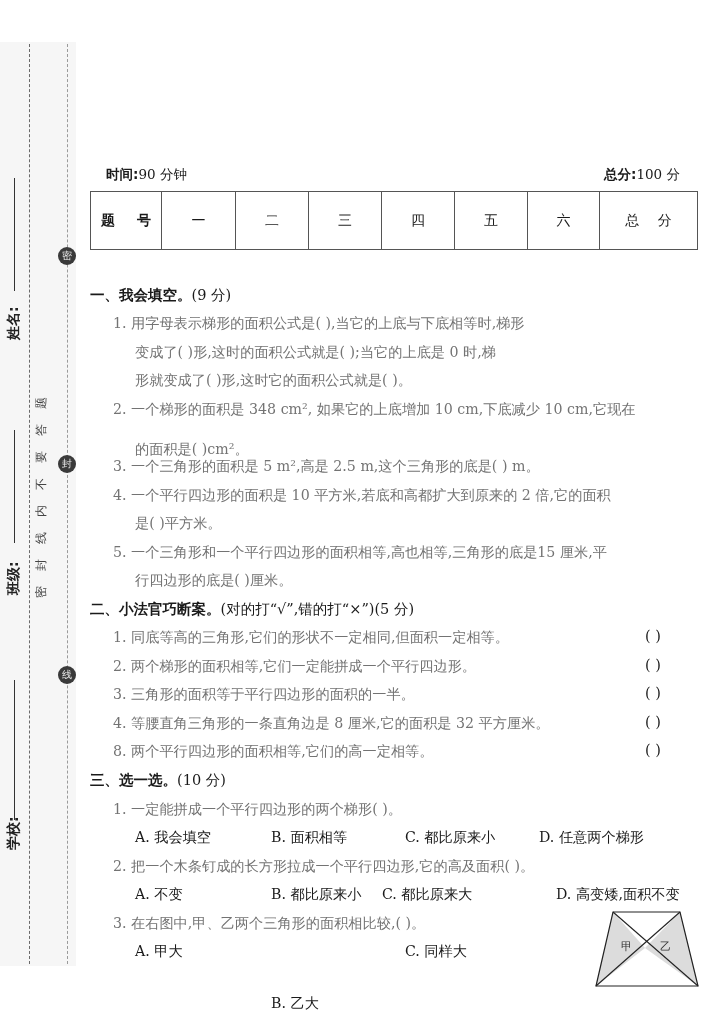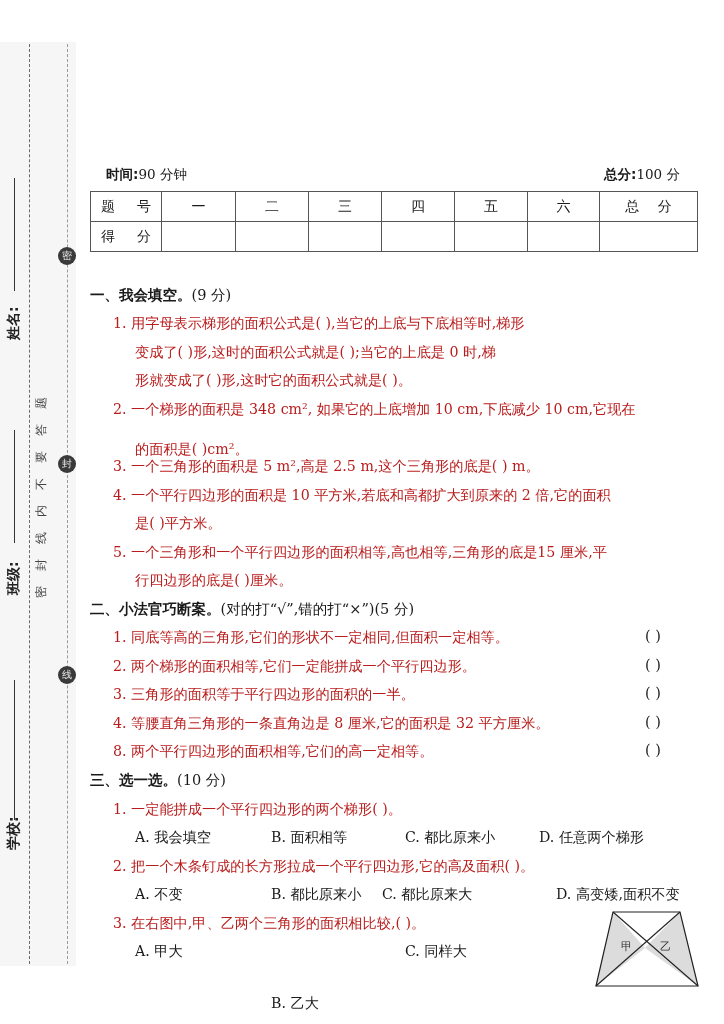--- a/index.html
+++ b/index.html
@@ -40,28 +40,28 @@
     font-size:13.5px; display:flex; justify-content:space-between;
   }
   .header-row b { font-family:"DejaVu Sans","Liberation Sans", sans-serif; }
   table.score {
     position:absolute; left:90px; top:191px; width:607px; height:59px;
     border-collapse:collapse; table-layout:fixed;
     font-family:"DejaVu Sans","Liberation Sans", sans-serif; font-size:14px;
   }
   table.score td { border:1px solid #555; text-align:center; padding:0; height:29px; }
   table.score { border:1.6px solid #333; }
-  table.score td.rowhead { text-align:justify; text-align-last:justify; padding:0 10px; font-weight:normal;}
+  table.score td.rowhead { text-align:justify; text-align-last:justify; padding:0 10px; font-weight:bold;}
   .sec {
     position:absolute; left:90px; font-size:14.5px;
     font-family:"DejaVu Sans","Liberation Sans", sans-serif; font-weight:bold;
   }
   .sec span.pts { font-weight:normal; font-family:"DejaVu Serif","Liberation Serif", serif; }
   .line {
-    position:absolute; left:113px; font-size:14.2px; white-space:nowrap; color:#b91c1c;
+    position:absolute; left:113px; font-size:14.2px; white-space:nowrap; color:#737373;
   }
   .line.cont { left:135px; }
   .paren {
     position:absolute; font-size:14.5px;
   }
   .opt { position:absolute; font-size:14.2px; white-space:nowrap; }
   svg.fig { position:absolute; left:590px; top:905px; }
 </style>
 </head>
 <body>
@@ -102,30 +102,20 @@
   <tbody>
       <tr>
     <td class="rowhead">题 号</td>
     <td>一</td>
     <td>二</td>
     <td>三</td>
     <td>四</td>
     <td>五</td>
     <td>六</td>
     <td style="word-spacing:14px">总 分</td>
-  </tr>
-  <tr>
-    <td class="rowhead">得 分</td>
-    <td></td>
-    <td></td>
-    <td></td>
-    <td></td>
-    <td></td>
-    <td></td>
-    <td></td>
   </tr>
 </tbody>
   </table>
 
 <div class="sec" style="top:286px">
   <span>一、我会填空。</span><span class="pts">(9 分)</span>
 </div>
 <div class="line" style="top:314px">1. 用字母表示梯形的面积公式是(                  ),当它的上底与下底相等时,梯形</div>
 <div class="line cont" style="top:343px">变成了(          )形,这时的面积公式就是(                  );当它的上底是 0 时,梯</div>
 <div class="line cont" style="top:371px">形就变成了(          )形,这时它的面积公式就是(                )。</div>

